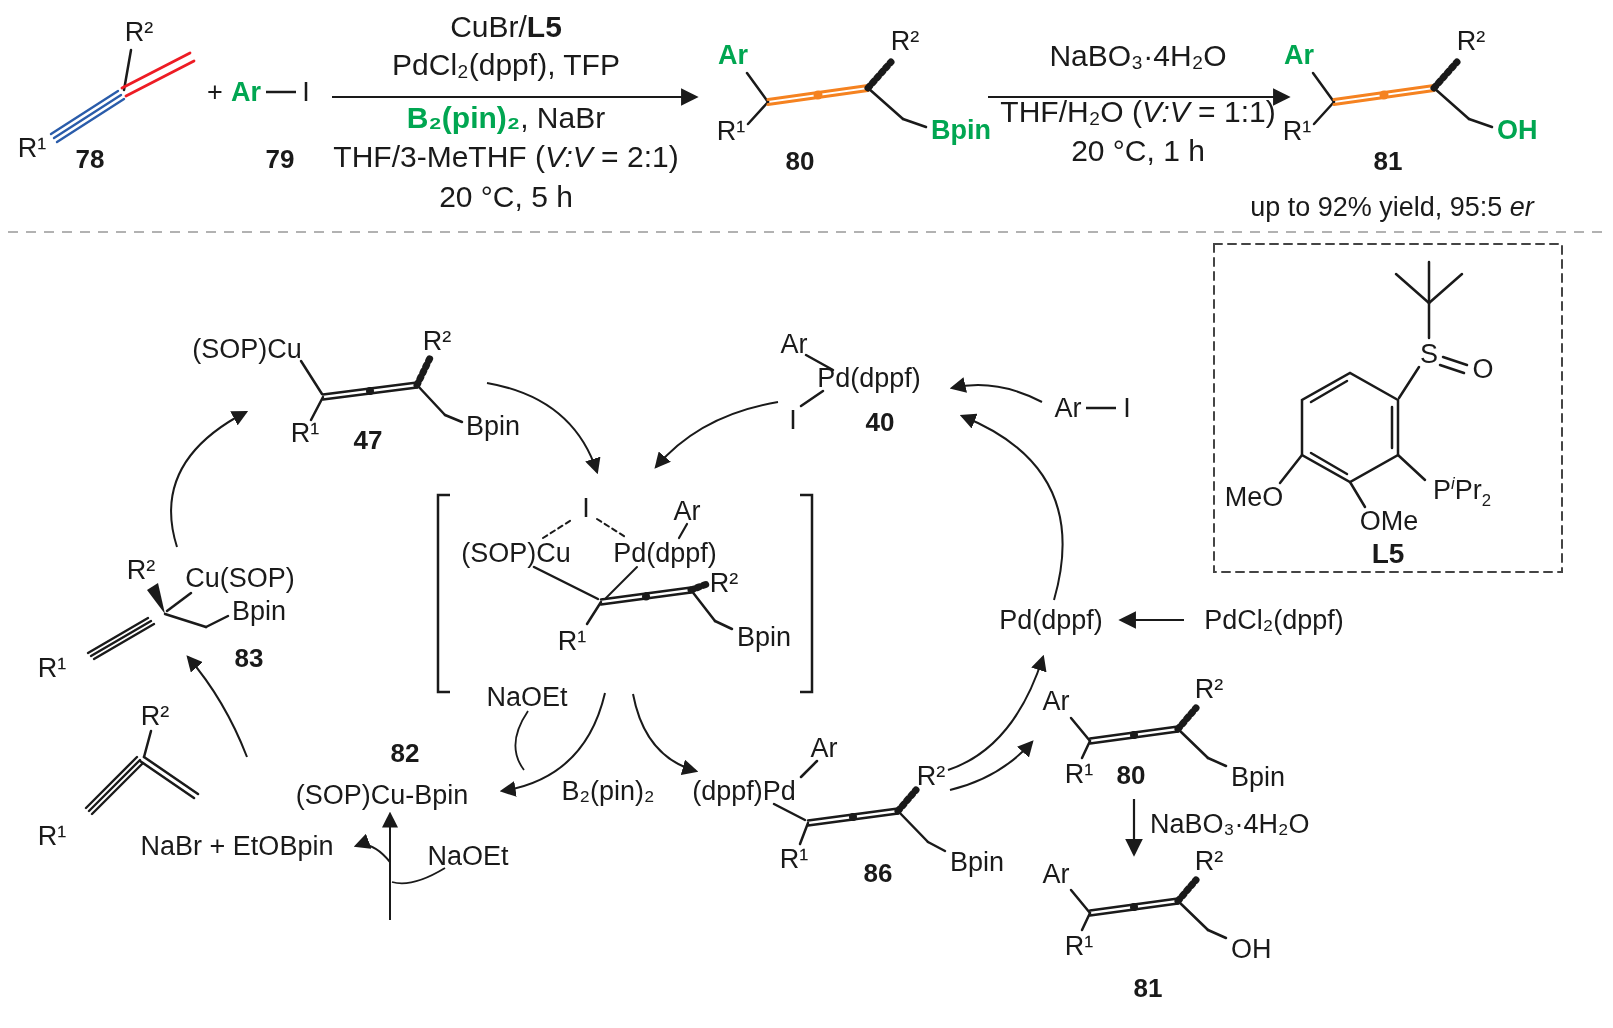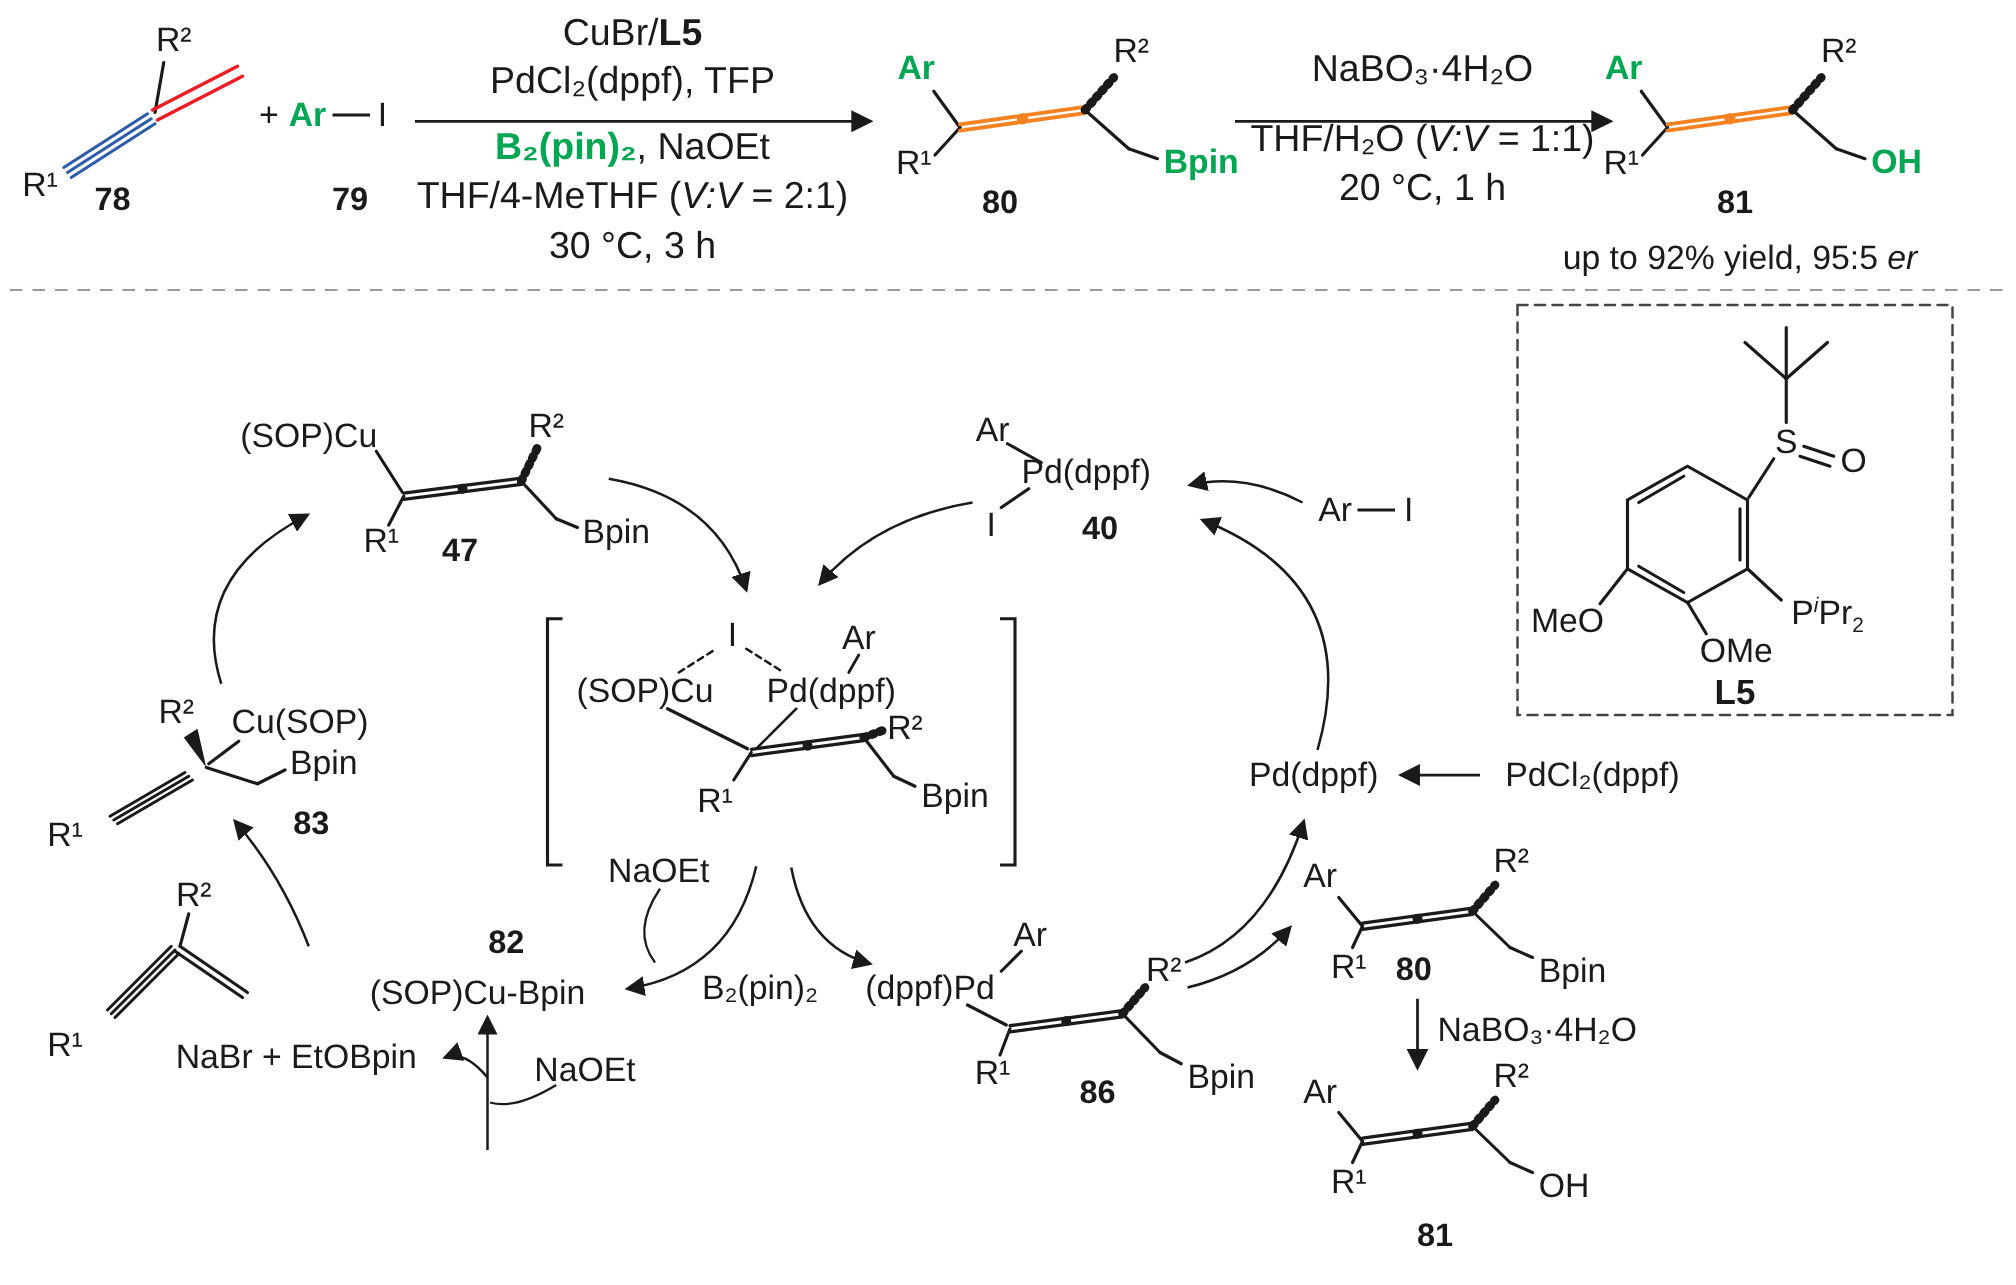--- a/index.html
+++ b/index.html
@@ -215,23 +215,23 @@
 <span class="t" style="left:32px;top:148px;">R¹</span>
 <span class="t num" style="left:90px;top:159px;">78</span>
 
 <span class="t" style="left:215px;top:92px;">+</span>
 <span class="t green" style="left:246px;top:92px;">Ar</span>
 <span class="t" style="left:306px;top:92px;">I</span>
 <span class="t num" style="left:280px;top:159px;">79</span>
 
 <span class="t cond" style="left:506px;top:27px;"><span>CuBr/</span><span class="b">L5</span></span>
 <span class="t cond" style="left:506px;top:65px;">PdCl₂(dppf), TFP</span>
-<span class="t cond" style="left:506px;top:118px;"><span class="green">B₂(pin)₂</span><span>, NaOEt</span></span>
-<span class="t cond" style="left:506px;top:157px;"><span>THF/4-MeTHF (</span><span class="it">V:V</span><span> = 2:1)</span></span>
-<span class="t cond" style="left:506px;top:197px;">30 °C, 3 h</span>
+<span class="t cond" style="left:506px;top:118px;"><span class="green">B₂(pin)₂</span><span>, NaBr</span></span>
+<span class="t cond" style="left:506px;top:157px;"><span>THF/3-MeTHF (</span><span class="it">V:V</span><span> = 2:1)</span></span>
+<span class="t cond" style="left:506px;top:197px;">20 °C, 5 h</span>
 
 <span class="t green" style="left:733px;top:55px;">Ar</span>
 <span class="t" style="left:905px;top:41px;">R²</span>
 <span class="t" style="left:731px;top:131px;">R¹</span>
 <span class="tl green" style="left:931px;top:130px;">Bpin</span>
 <span class="t num" style="left:800px;top:161px;">80</span>
 
 <span class="t cond" style="left:1138px;top:56px;">NaBO₃·4H₂O</span>
 <span class="t cond" style="left:1138px;top:112px;text-align:right;"><span>THF/H₂O (</span><span class="it">V:V</span><span> = 1:1)</span></span>
 <span class="t cond" style="left:1138px;top:151px;">20 °C, 1 h</span>

